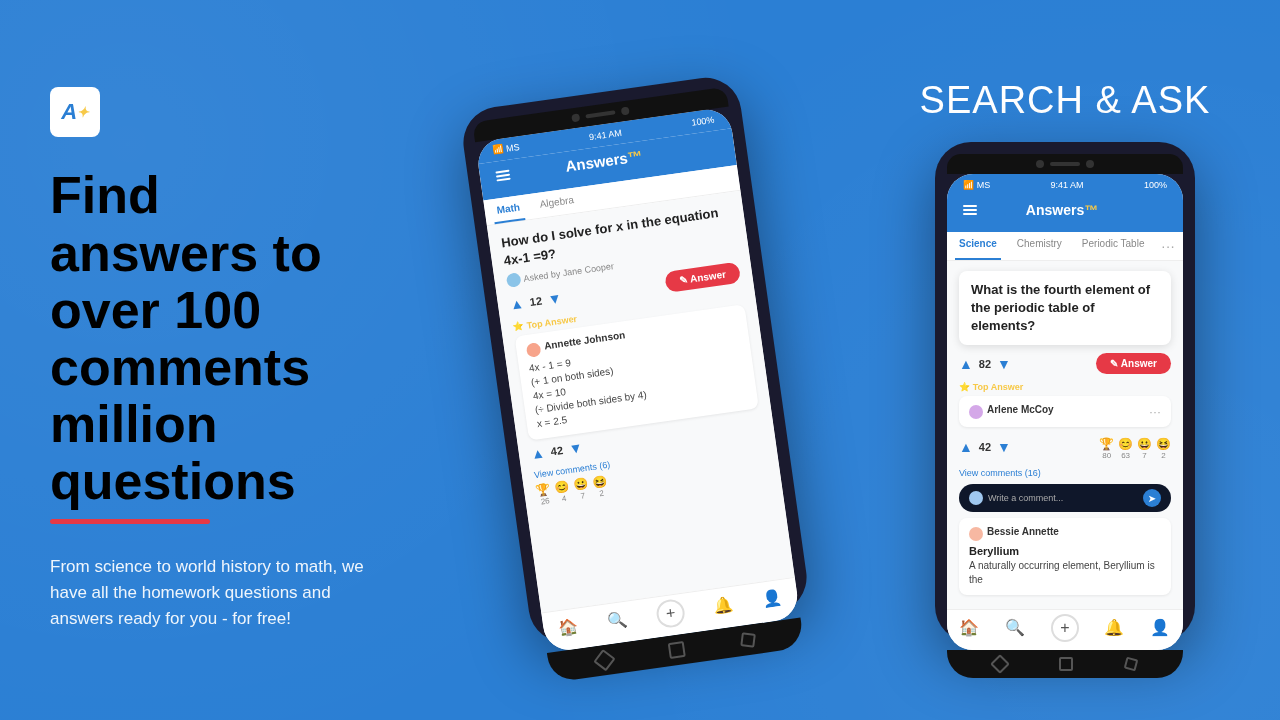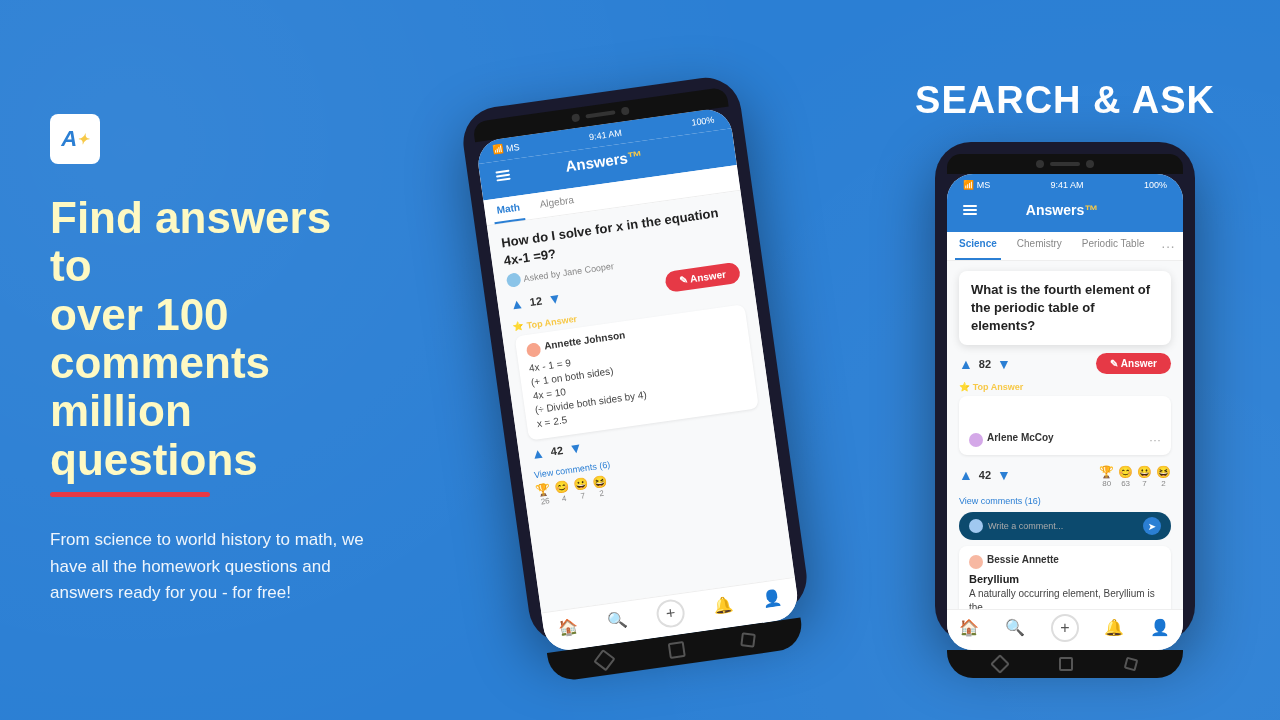--- a/index.html
+++ b/index.html
@@ -50,23 +50,23 @@
       align-items: center;
       justify-content: center;
       font-size: 22px;
       font-weight: 900;
       color: #2b7fd4;
       margin-right: 8px;
       font-style: italic;
     }
 
     .main-headline {
-      font-size: 44px;
+      font-size: 52px;
       font-weight: 900;
-      color: #fef9c3;
+      color: #000000;
       line-height: 1.1;
       margin-bottom: 10px;
     }
 
     .underline-accent {
       display: block;
       width: 160px;
       height: 5px;
       background: #e63946;
       border-radius: 3px;
@@ -103,21 +103,21 @@
       padding: 20px;
     }
 
     .right-header {
       text-align: center;
       margin-bottom: 20px;
     }
 
     .right-title {
       font-size: 38px;
-      font-weight: 700;
+      font-weight: 400;
       color: white;
       letter-spacing: 1px;
     }
 
     .right-subtitle {
       font-size: 16px;
       color: rgba(255,255,255,0.9);
       margin-top: 4px;
     }
 
@@ -568,21 +568,21 @@
 
         <div class="vote-row">
           <span class="vote-arrow">▲</span>
           <span class="vote-count">82</span>
           <span class="vote-arrow">▼</span>
           <button class="answer-btn">✎ Answer</button>
         </div>
 
         <div class="top-answer-label">⭐ Top Answer</div>
         <div class="answer-card">
-          <div style="display:flex;align-items:center;justify-content:space-between;margin-top:28px;">
+          <div style="display:flex;align-items:center;justify-content:space-between;">
             <div style="display:flex;align-items:center;gap:4px;">
               <div class="avatar-tiny" style="background:#d4a8e8;"></div>
               <span class="answerer-name">Arlene McCoy</span>
             </div>
             <span style="font-size:12px;color:#aaa;cursor:pointer;">···</span>
           </div>
         </div>
 
         <div class="vote-row">
           <span class="vote-arrow">▲</span>
@@ -602,21 +602,21 @@
                 <span class="emoji-count">7</span>
             </div>
             <div class="emoji-item">
               <span>😆</span>
                 <span class="emoji-count">2</span>
             </div>
           </div>
         </div>
         <div class="comments-link">View comments (16)</div>
 
-        <div style="background:#0c4a6e;border-radius:16px;padding:5px 10px;margin:6px 0;display:flex;align-items:center;justify-content:space-between;">
+        <div style="background:#0f172a;border-radius:16px;padding:5px 10px;margin:6px 0;display:flex;align-items:center;justify-content:space-between;">
           <div style="display:flex;align-items:center;gap:5px;">
             <div class="avatar-tiny" style="background:#a0c8f0;"></div>
             <span style="font-size:9px;color:#aaa;">Write a comment...</span>
           </div>
           <div style="background:#2b7fd4;border-radius:50%;width:18px;height:18px;display:flex;align-items:center;justify-content:center;">
             <span style="color:white;font-size:10px;">➤</span>
           </div>
         </div>
 
         <div class="answer-card">

